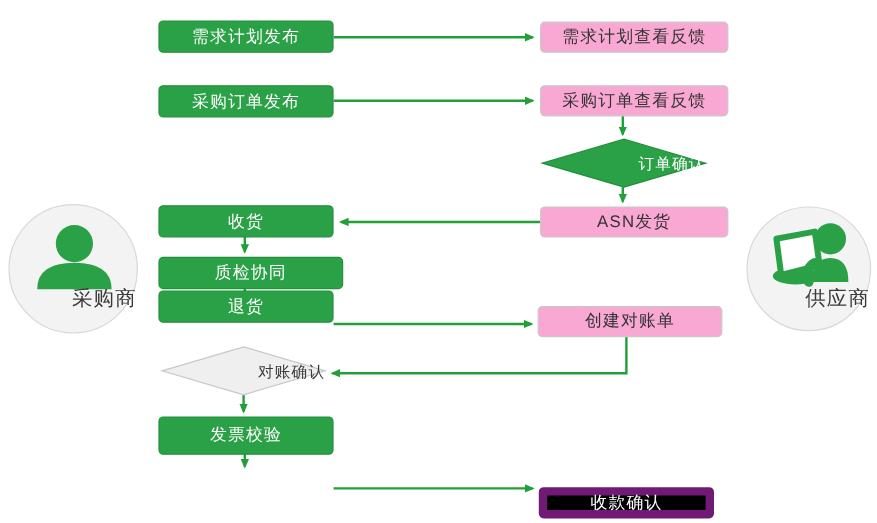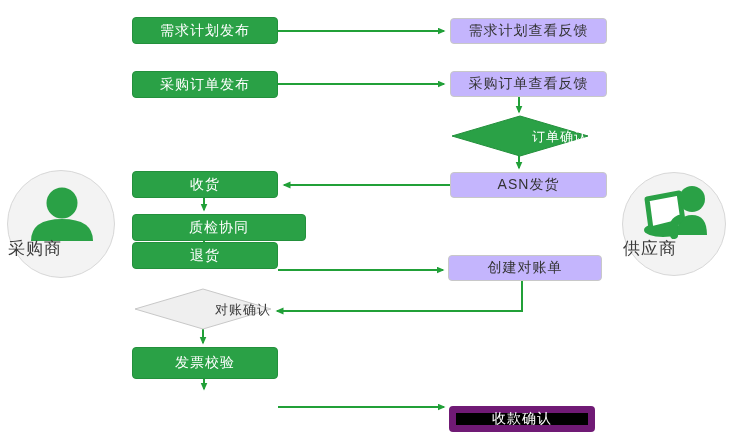--- a/index.html
+++ b/index.html
@@ -2,29 +2,29 @@
 <html><head>
 <meta charset="utf-8">
 <style>
   html,body{margin:0;padding:0;background:#ffffff;}
   body{font-family:"Liberation Sans","DejaVu Sans",sans-serif;}
   .stage{position:relative;width:731px;height:436px;background:#ffffff;overflow:hidden;text-decoration:underline;}
   .layer{position:absolute;left:0;top:0;}
   .node{position:absolute;display:flex;align-items:center;justify-content:center;
         font-size:14px;letter-spacing:1px;box-sizing:border-box;border-radius:4px;}
   .node.green{background:#2aa146;border:1px solid #23903c;color:#ffffff;}
-  .node.gray{background:#c4b5fd;border:1px solid #c8c8c8;color:#333333;}
+  .node.gray{background:#f9a8d4;border:1px solid #c8c8c8;color:#333333;}
   .node.red{background:#000000;border:7px solid #701a75;color:#ffffff;margin-top:12px;}
   .diamond-label{position:absolute;width:136px;text-align:right;font-size:13px;
         letter-spacing:1px;pointer-events:none;}
   .diamond-label.white{color:#ffffff;}
   .diamond-label.dark{color:#3c3c3c;}
   .actor{position:absolute;border-radius:50%;background:#f3f3f3;border:1px solid #d8d8d8;
         box-sizing:border-box;}
-  .actor-label{position:absolute;left:0;width:100%;text-align:left;font-size:17px;
+  .actor-label{position:absolute;left:0;width:100%;text-align:right;font-size:17px;
         color:#3a3a3a;letter-spacing:1px;}
   .conn{stroke:#21a038;stroke-width:2;fill:none;}
 </style>
 </head>
 <body>
 
 <div class="stage">
 
   <svg class="layer" width="731" height="436" viewBox="0 0 731 436">
     <defs>
@@ -45,21 +45,21 @@
     <path class="conn" d="M204,373 V389" marker-end="url(#ah)"></path>
     <path class="conn" d="M278,407 H444" marker-end="url(#ah)"></path>
 
     <polygon points="452,136 520,116 588,136 520,156" fill="#2aa146" stroke="#23903c"></polygon>
     <polygon points="135,309 203,289 271,309 203,329" fill="#efefef" stroke="#c8c8c8"></polygon>
   </svg>
 
   <div class="node green" style="left:132px;top:17px;width:146px;height:27px">需求计划发布</div>
   <div class="node green" style="left:132px;top:71px;width:146px;height:27px">采购订单发布</div>
   <div class="node green" style="left:132px;top:171px;width:146px;height:27px">收货</div>
-  <div class="node green" style="left:132px;top:214px;width:174px;height:27px">质检协同</div>
+  <div class="node green" style="left:132px;top:214px;width:154px;height:27px">质检协同</div>
   <div class="node green" style="left:132px;top:242px;width:146px;height:27px">退货</div>
   <div class="node green" style="left:132px;top:347px;width:146px;height:32px">发票校验</div>
 
   <div class="node gray" style="left:450px;top:18px;width:157px;height:26px">需求计划查看反馈</div>
   <div class="node gray" style="left:450px;top:71px;width:157px;height:26px">采购订单查看反馈</div>
   <div class="node gray" style="left:450px;top:172px;width:157px;height:26px">ASN发货</div>
   <div class="node gray" style="left:448px;top:255px;width:154px;height:26px">创建对账单</div>
   <div class="node red" style="left:449px;top:394px;width:146px;height:26px">收款确认</div>
 
   <div class="diamond-label white" style="left:452px;top:128px">订单确认</div>

